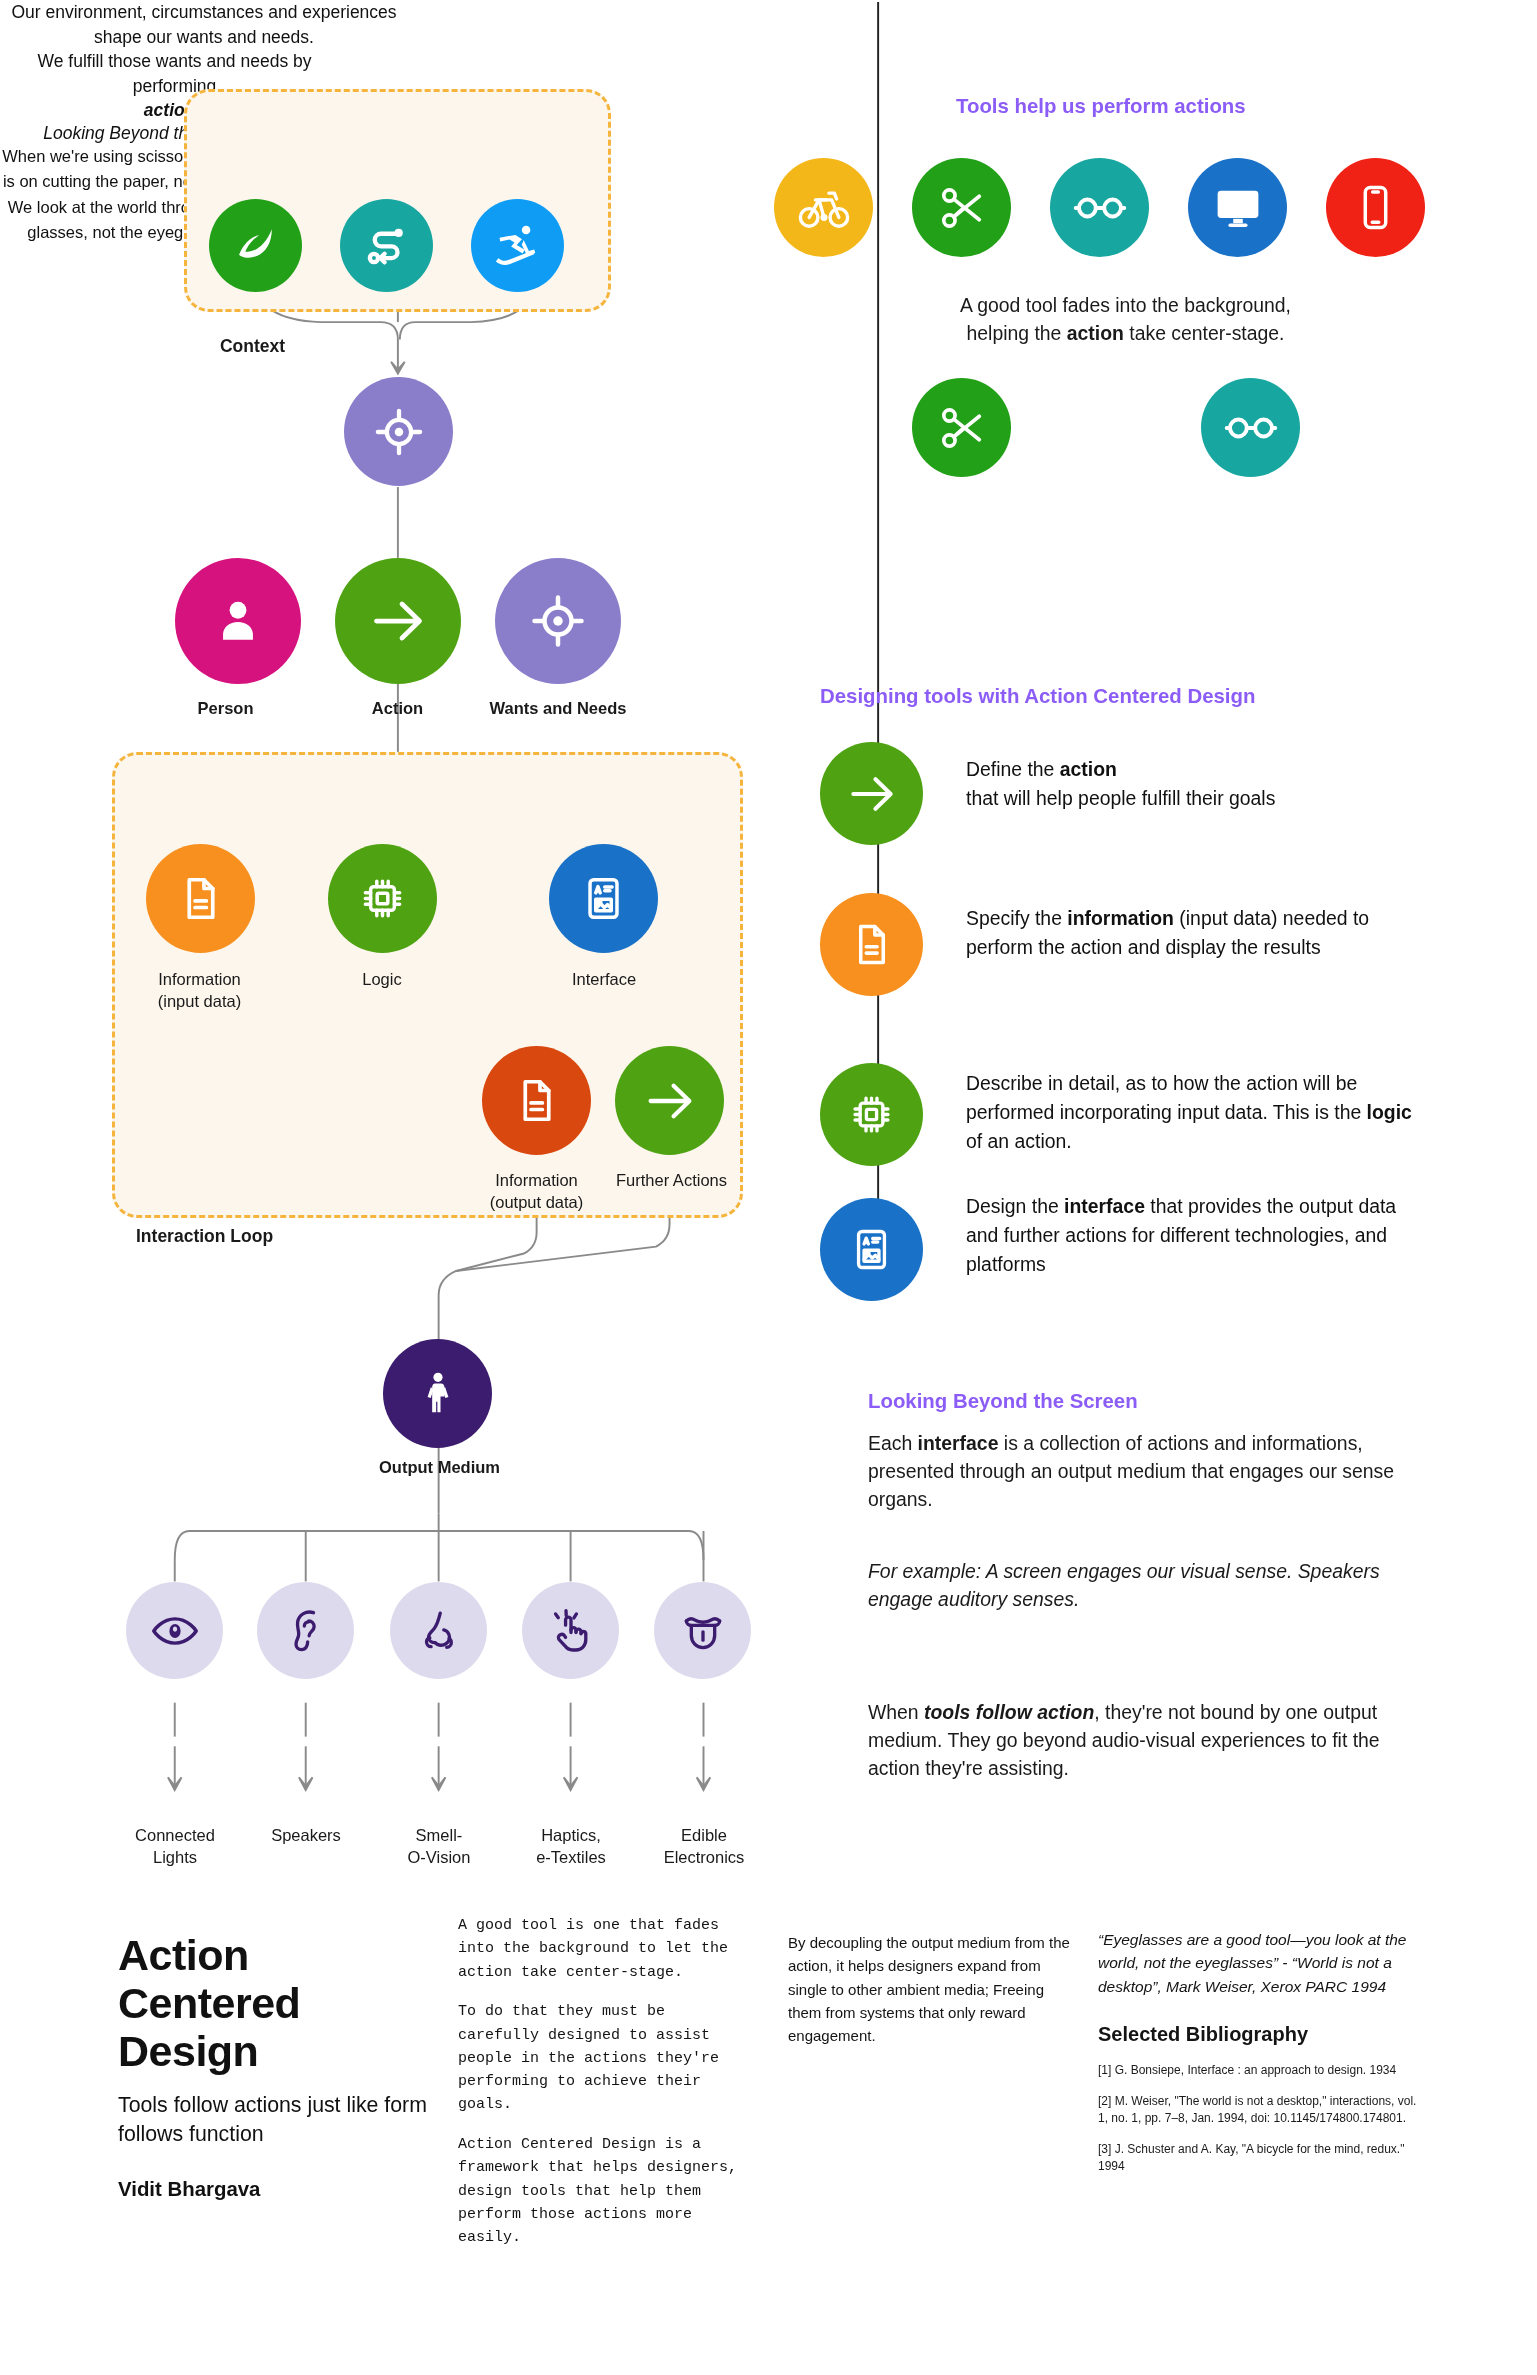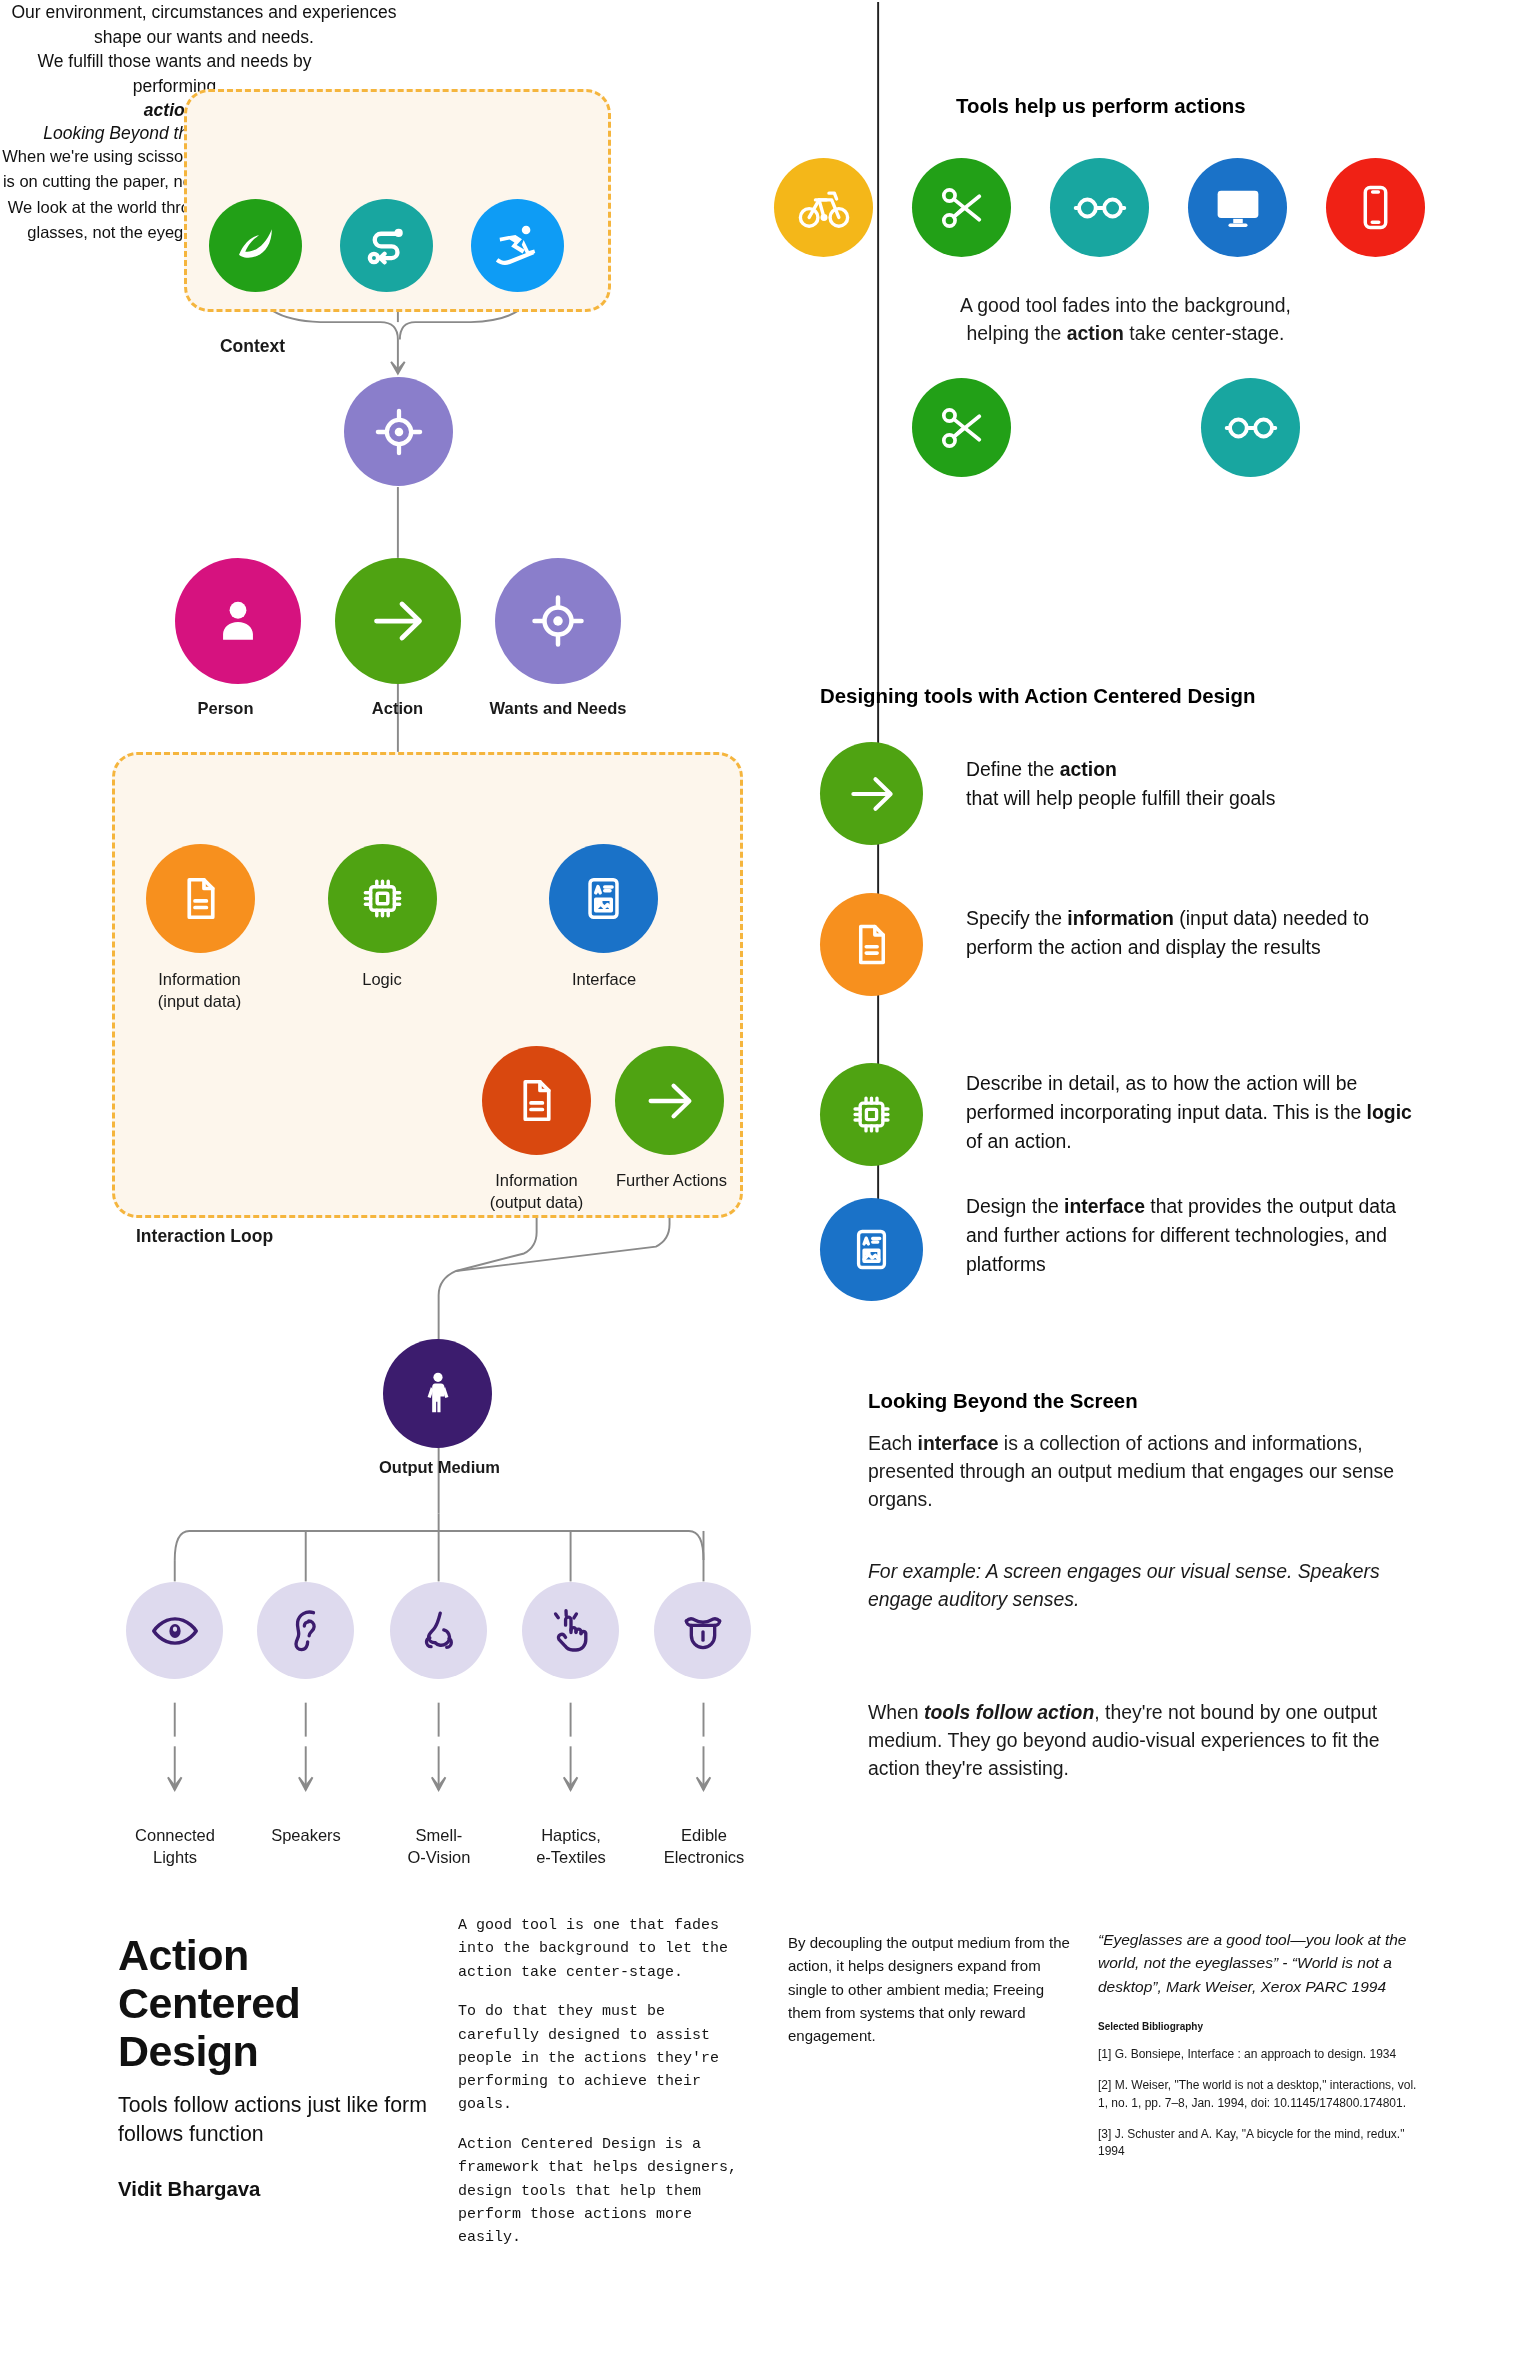--- a/index.html
+++ b/index.html
@@ -53,21 +53,21 @@
   
   #loop-box { left: 112px; top: 752px; width: 631px; height: 466px; }
   #loop-label { left: 136px; top: 1225px; width: 252px; font-weight: bold; font-size: 17.5px; text-align: left;}
 
   #examples-label {
     left: 247px; top: 1698px; width: 388px;
     font-style: italic; font-size: 17.5px; text-align: center;
   }
 
   
-  .r-head { position: absolute; font-weight: bold; font-size: 20.4px; color: #000000; }
+  .r-head { position: absolute; font-weight: bold; font-size: 20.4px; color: #8b5cf6; }
   .r-text { position: absolute; font-size: 19.4px; line-height: 1.45; color: #1a1a1a; }
 
   #tools-head { left: 956px; top: 95px; }
   #fade-text  { left: 873px; top: 291px; width: 505px; text-align: center; }
 
   #scissors-cap { left: 805px; top: 497px; width: 291px; text-align: center; font-size: 16.5px; line-height: 1.55;}
   #glasses-cap  { left: 1150px; top: 497px; width: 262px; text-align: center; font-size: 16.5px; line-height: 1.55;}
 
   #dtacd-head { left: 820px; top: 685px; }
 
@@ -92,21 +92,21 @@
   #f-author {
     position: absolute; left: 118px; top: 281px; width: 320px;
     font-size: 20.4px; font-weight: bold;
   }
   .f-col { position: absolute; font-size: 15px; line-height: 1.55; color: #141414; }
   .f-col p { margin-bottom: 16.5px; }
   #f-col1 { left: 458px; top: 17px; width: 291px; font-family: Liberation Mono, monospace; }
   #f-col2 { left: 788px; top: 34px; width: 291px; }
   #f-col3 { left: 1098px; top: 31px; width: 320px; }
   #f-quote { font-style: italic; font-size: 15.5px; line-height: 1.5; margin-bottom: 21.3px; }
-  #f-bib-head { font-weight: bold; font-size: 10px; margin-bottom: 11.6px; }
+  #f-bib-head { font-weight: bold; font-size: 20px; margin-bottom: 11.6px; }
   .bib { font-size: 12px; line-height: 1.45; margin-bottom: 13.6px; color: #1a1a1a; }
 
   
   #wires { position: absolute; left: 0; top: 0; width: 1537px; height: 2375px; pointer-events: none; }
 </style>
 </head>
 <body>
 
 <div class="page">
 

